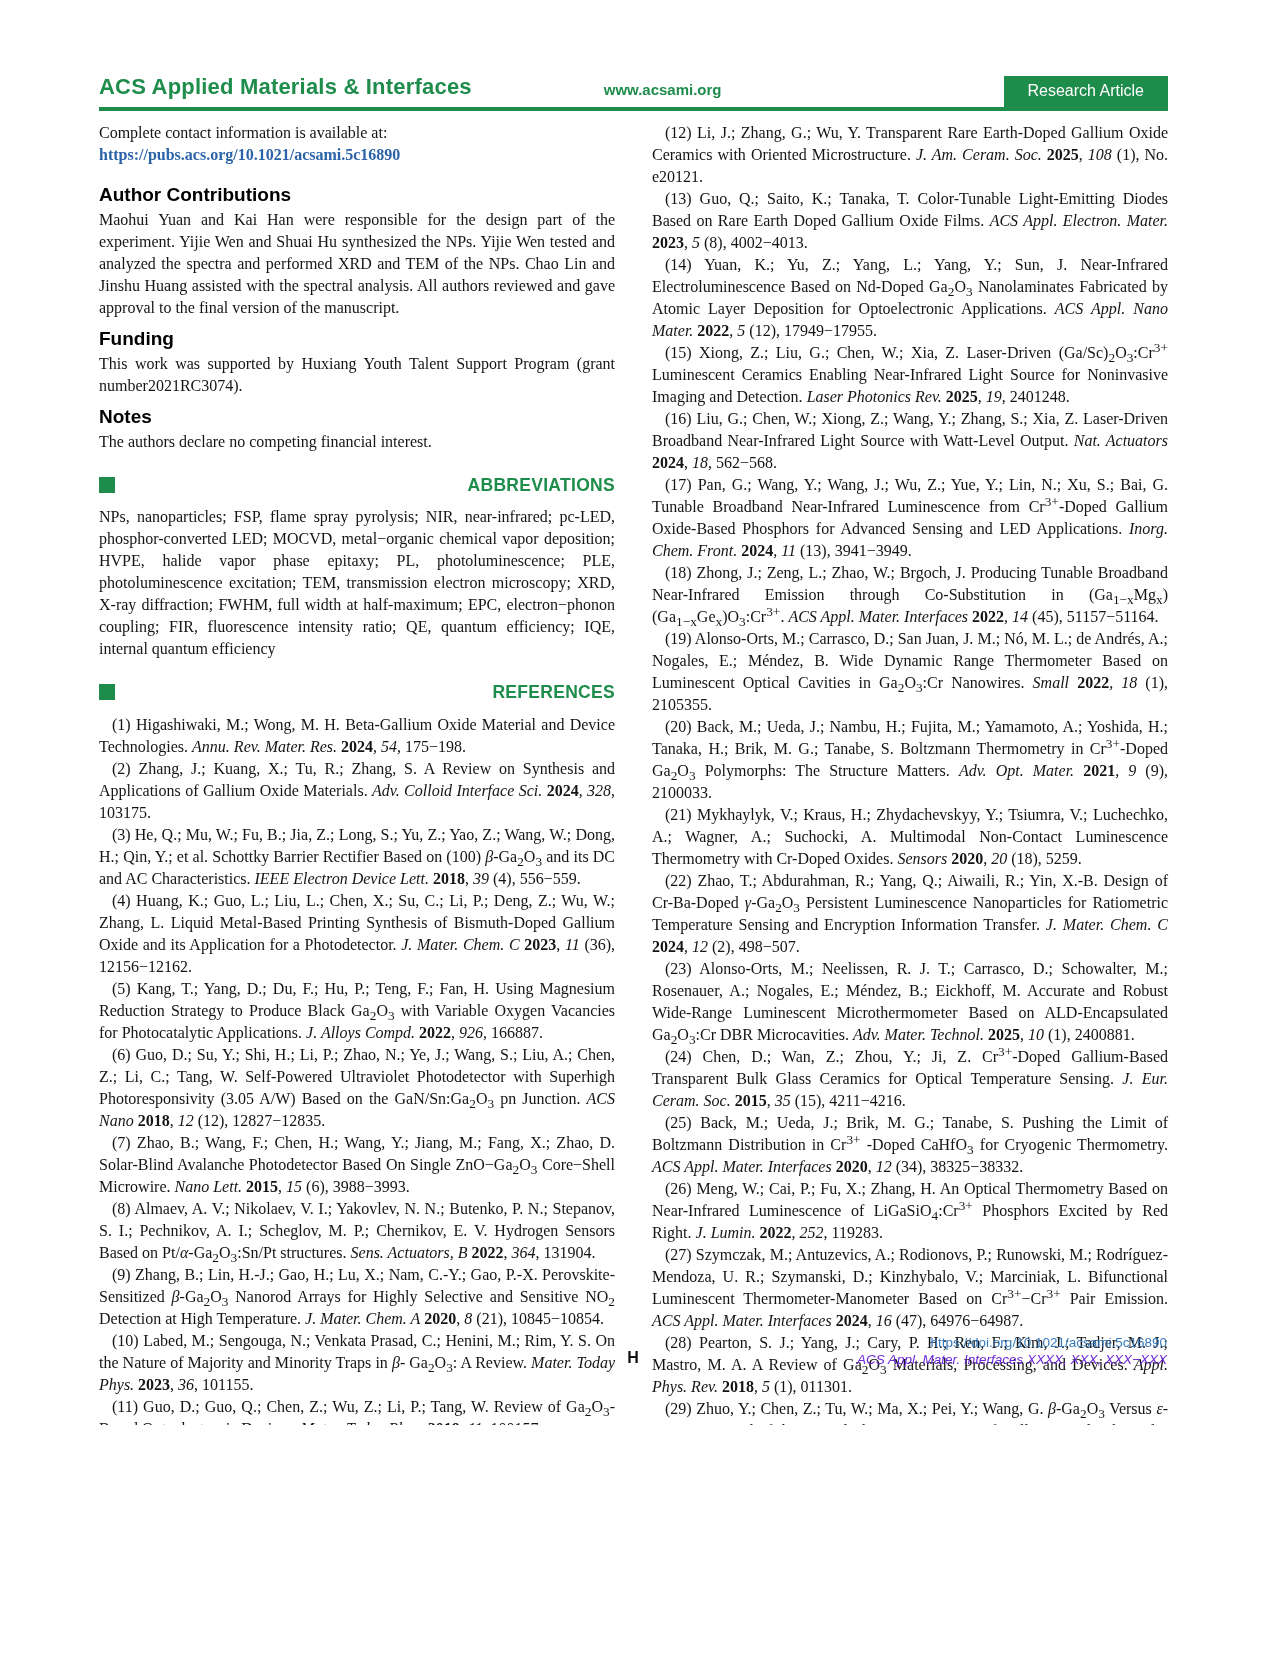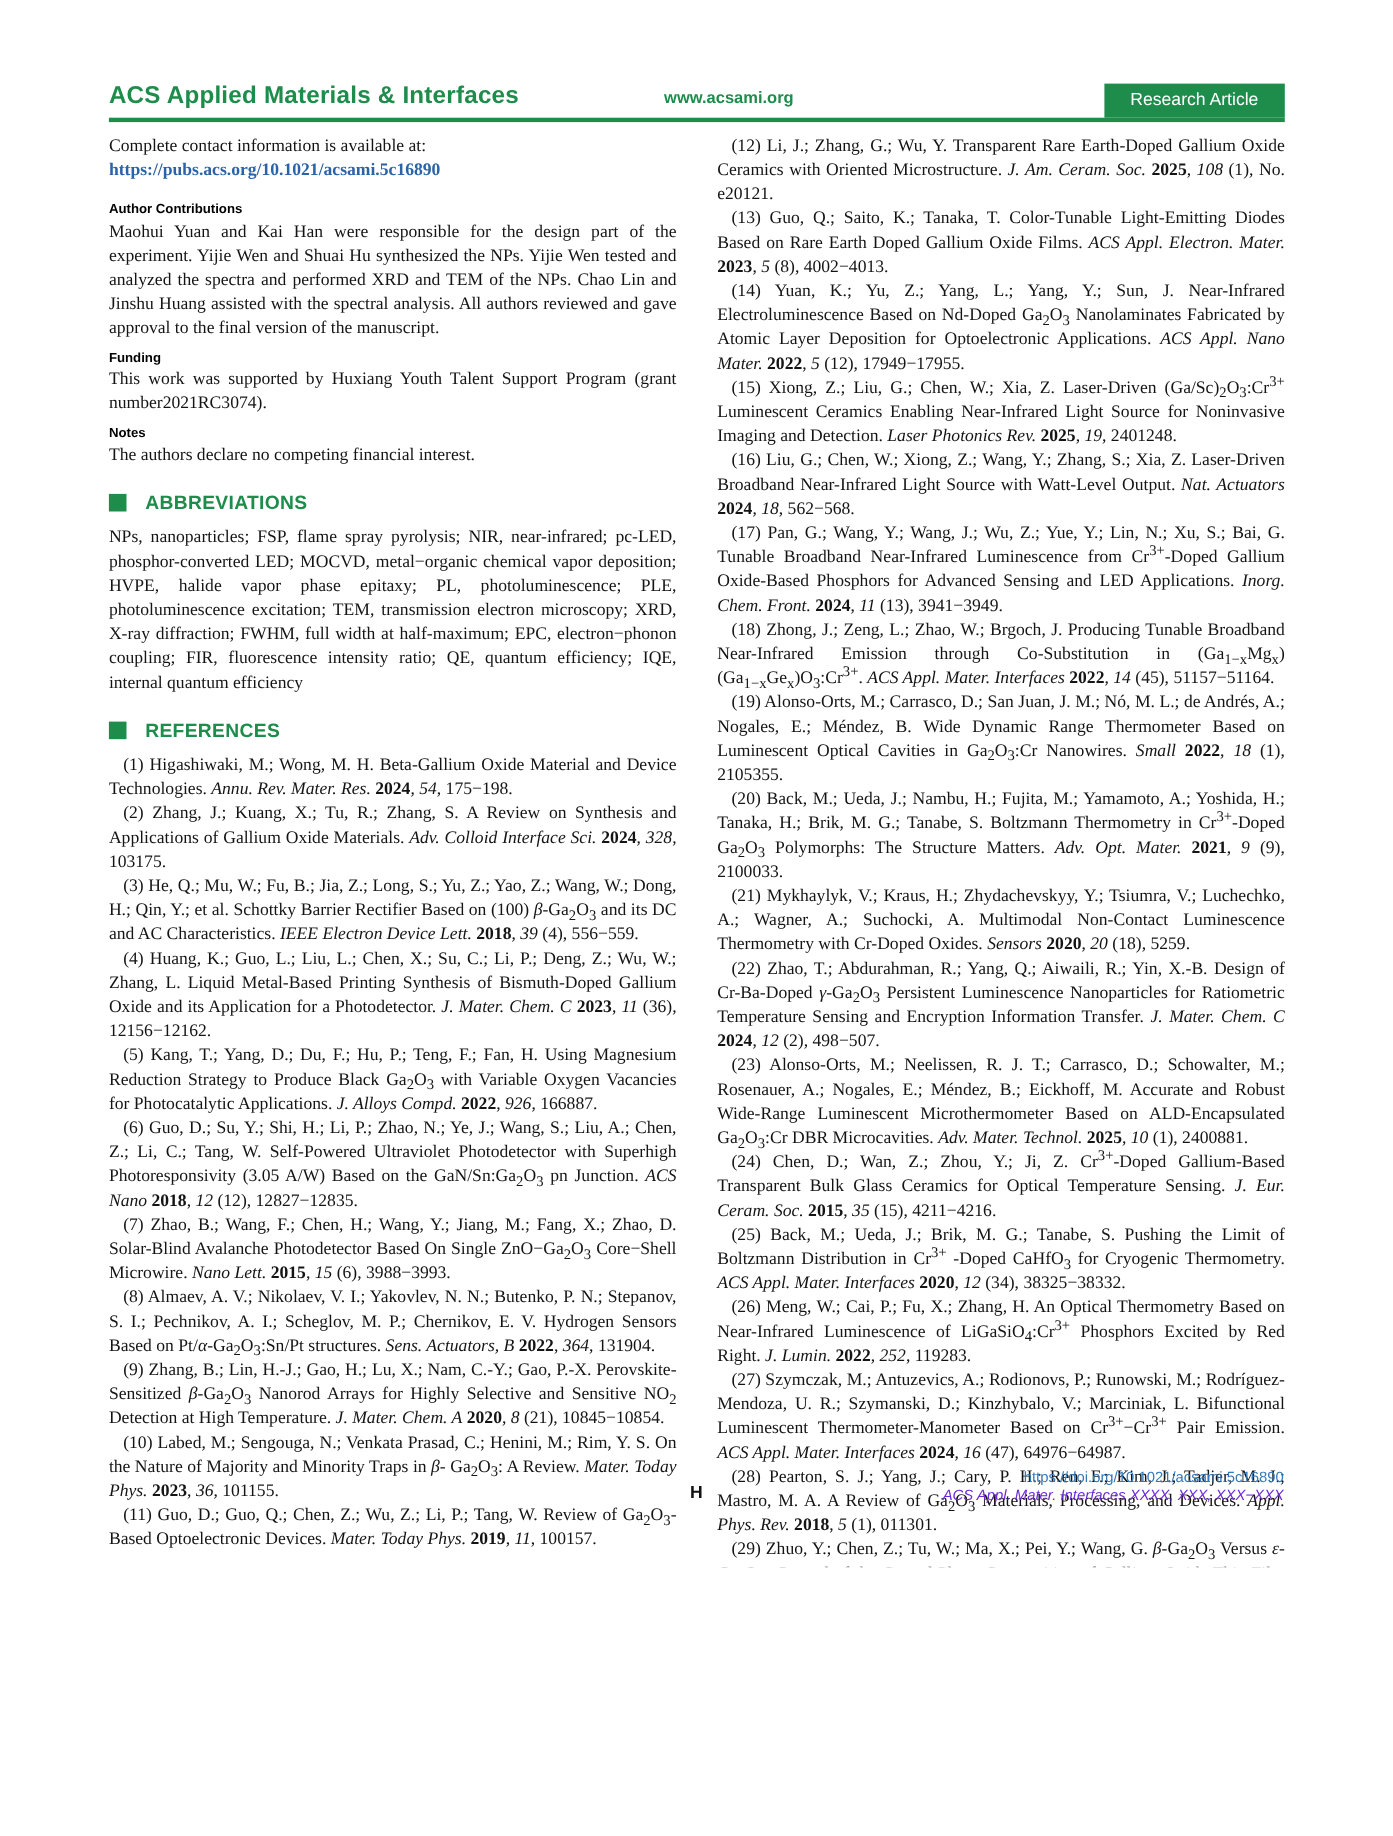--- a/index.html
+++ b/index.html
@@ -24,28 +24,28 @@
   .badge{
     font-family:"Liberation Sans",sans-serif;font-size:16px;color:#fff;
     background:var(--green,#1e8c4b);padding:6px 24px 7px;white-space:nowrap;
   }
   
   .cols{display:flex;gap:37px;margin-top:11px;}
   .col{width:516px;font-size:16px;line-height:1.375;text-align:justify;}
   .contact{margin:0 0 16px;text-align:left;}
   a.link{color:var(--link,#2b63a8);text-decoration:none;cursor:pointer;font-weight:bold;}
   h3.sub{
-    font-family:"Liberation Sans",sans-serif;font-size:12px;font-weight:bold;
+    font-family:"Liberation Sans",sans-serif;font-size:19px;font-weight:bold;
     color:#000;margin:7px 0 1px;text-align:left;
   }
   p.body{margin:0;}
   .green-head{
     display:flex;align-items:center;font-family:"Liberation Sans",sans-serif;
     font-size:17.5px;font-weight:bold;color:var(--green,#1e8c4b);
-    margin:20px 0 9px;letter-spacing:.3px;text-align:left;
+    margin:20px 0 9px;letter-spacing:.3px;text-align:left;justify-content:space-between;
   }
   .sq{width:16px;height:16px;background:var(--green,#1e8c4b);display:inline-block;margin-right:17px;flex:none;}
   .refs p.ref{margin:0;text-indent:13px;}
   .refs p.ref i{font-style:italic;}
   sub,sup{line-height:0;}
   
   .page-num{
     position:absolute;left:0;right:0;bottom:58px;text-align:center;
     font-family:"Liberation Sans",sans-serif;font-weight:bold;font-size:16px;color:#111;
   }

